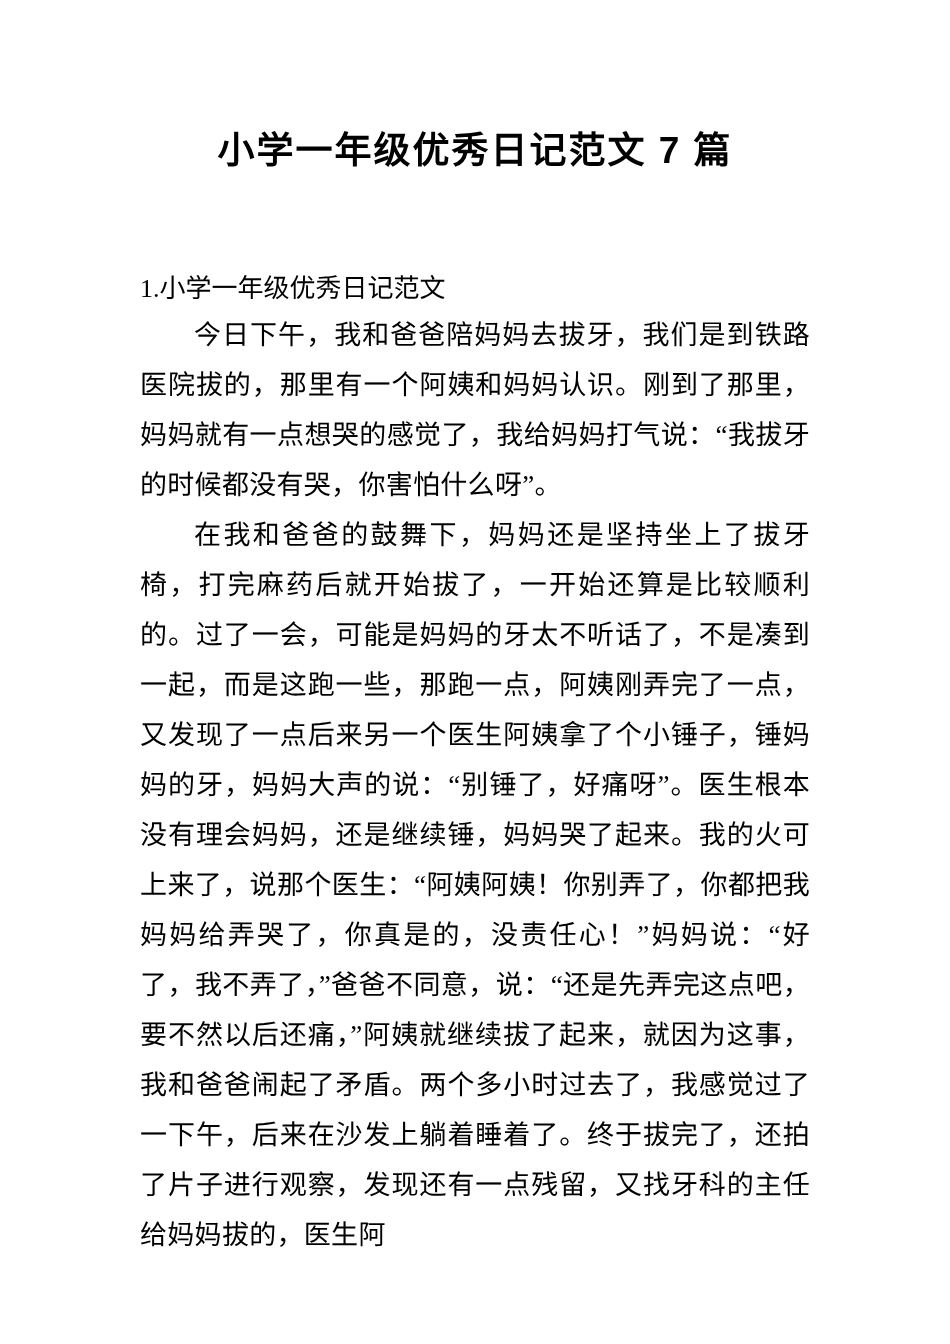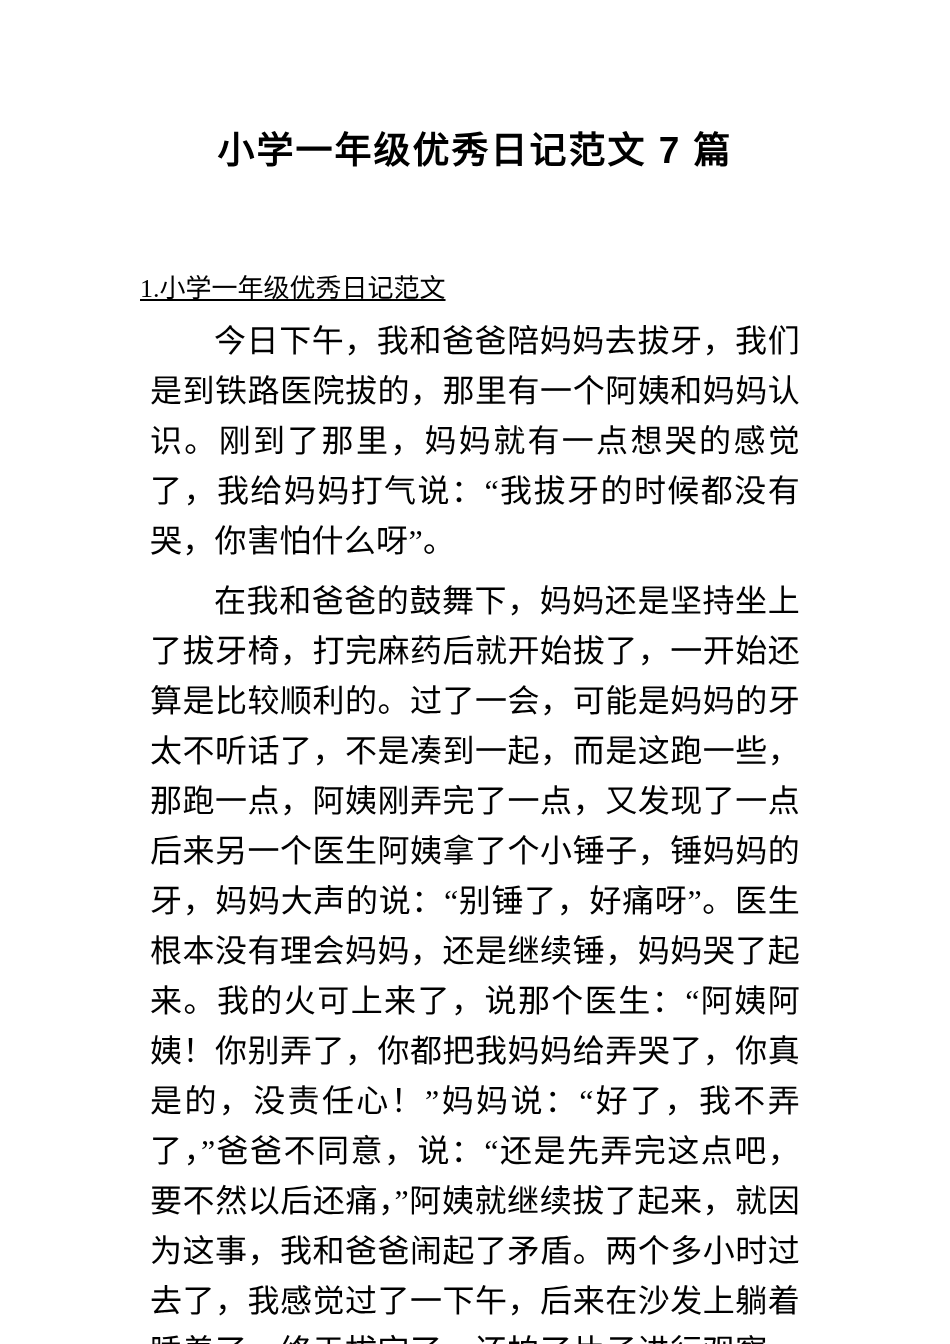--- a/index.html
+++ b/index.html
@@ -31,30 +31,29 @@
     margin: 0 0 96px 0;
     color: #000000;
   }
   .section-heading {
     font-family: "Liberation Serif", "DejaVu Serif", serif;
     font-weight: normal;
     font-size: 26px;
     line-height: 1.3;
     margin: 0 0 4px 0;
     color: #000000;
-    text-decoration: underline;
   }
   .body-text p {
     font-family: "Liberation Serif", "DejaVu Serif", serif;
-    font-size: 32px;
+    font-size: 27px;
     line-height: 50px;
     text-align: justify;
     text-indent: 2em;
     letter-spacing: 0.3px;
-    margin: 10px;
+    margin: 0;
     color: #000000;
   }
 </style>
 </head>
 <body>
 
 <div class="page">
   <h1 class="doc-title">小学一年级优秀日记范文 7 篇</h1>
 
   <h2 class="section-heading">1.小学一年级优秀日记范文</h2>

